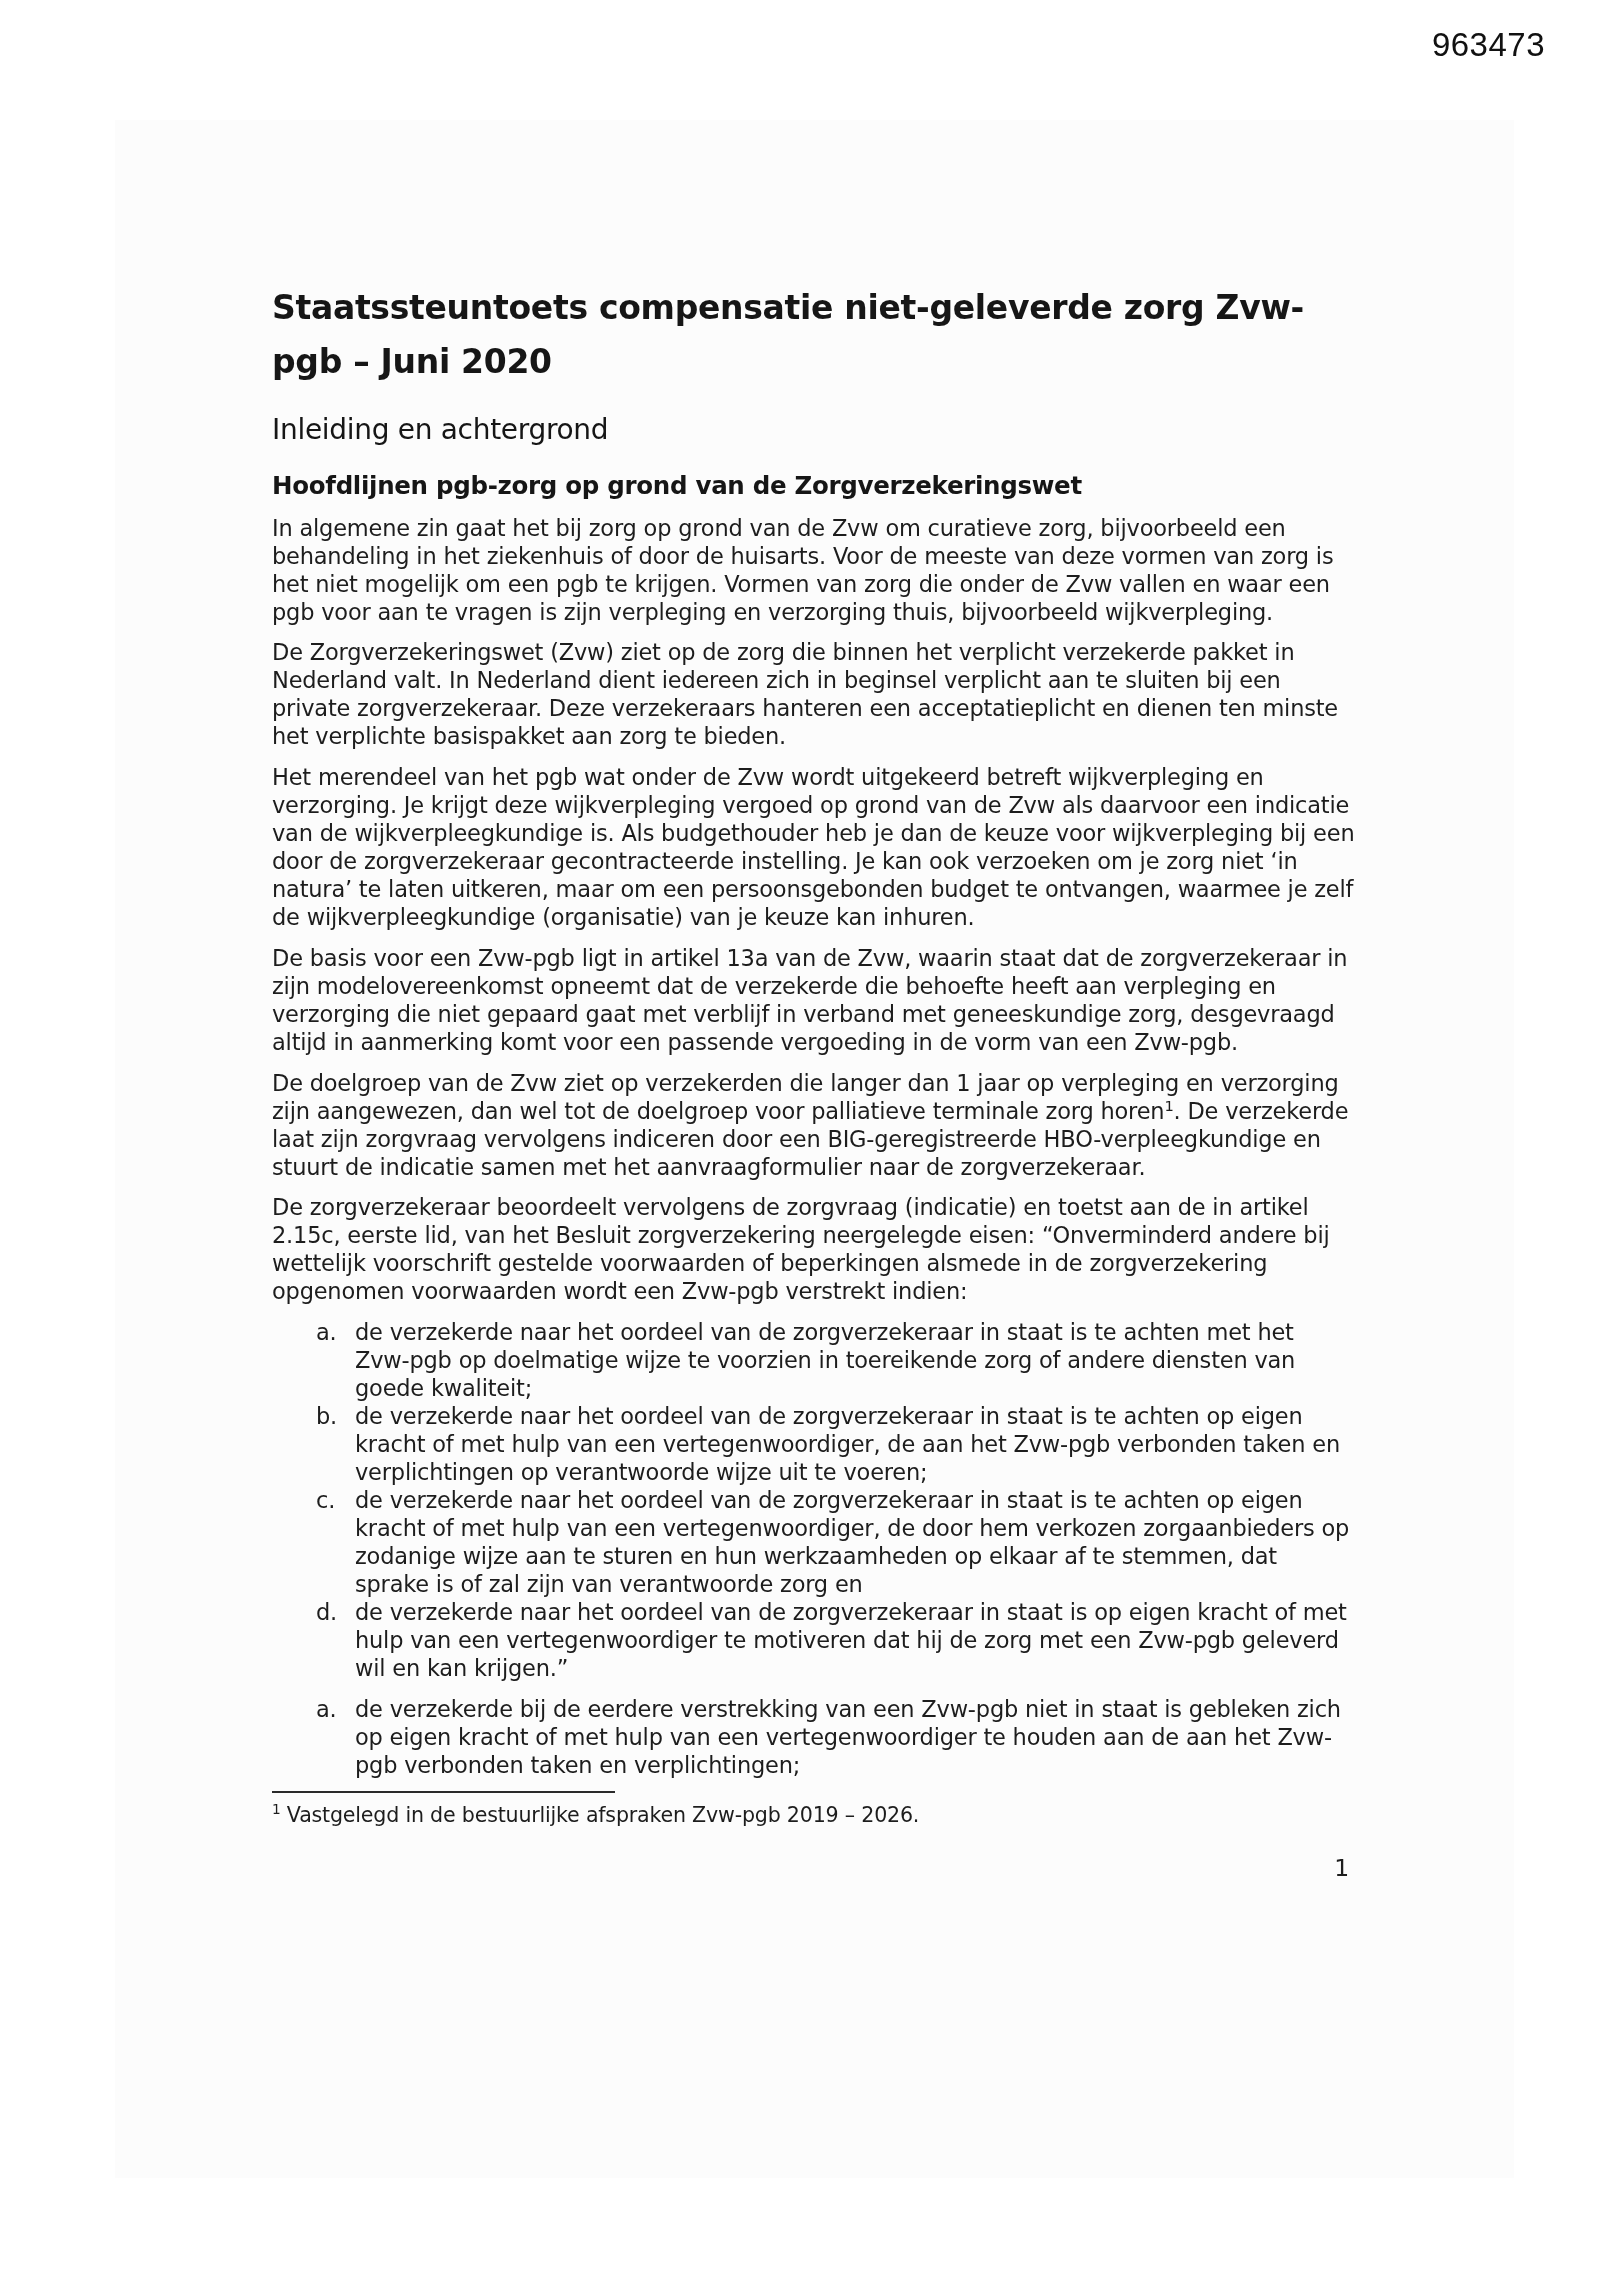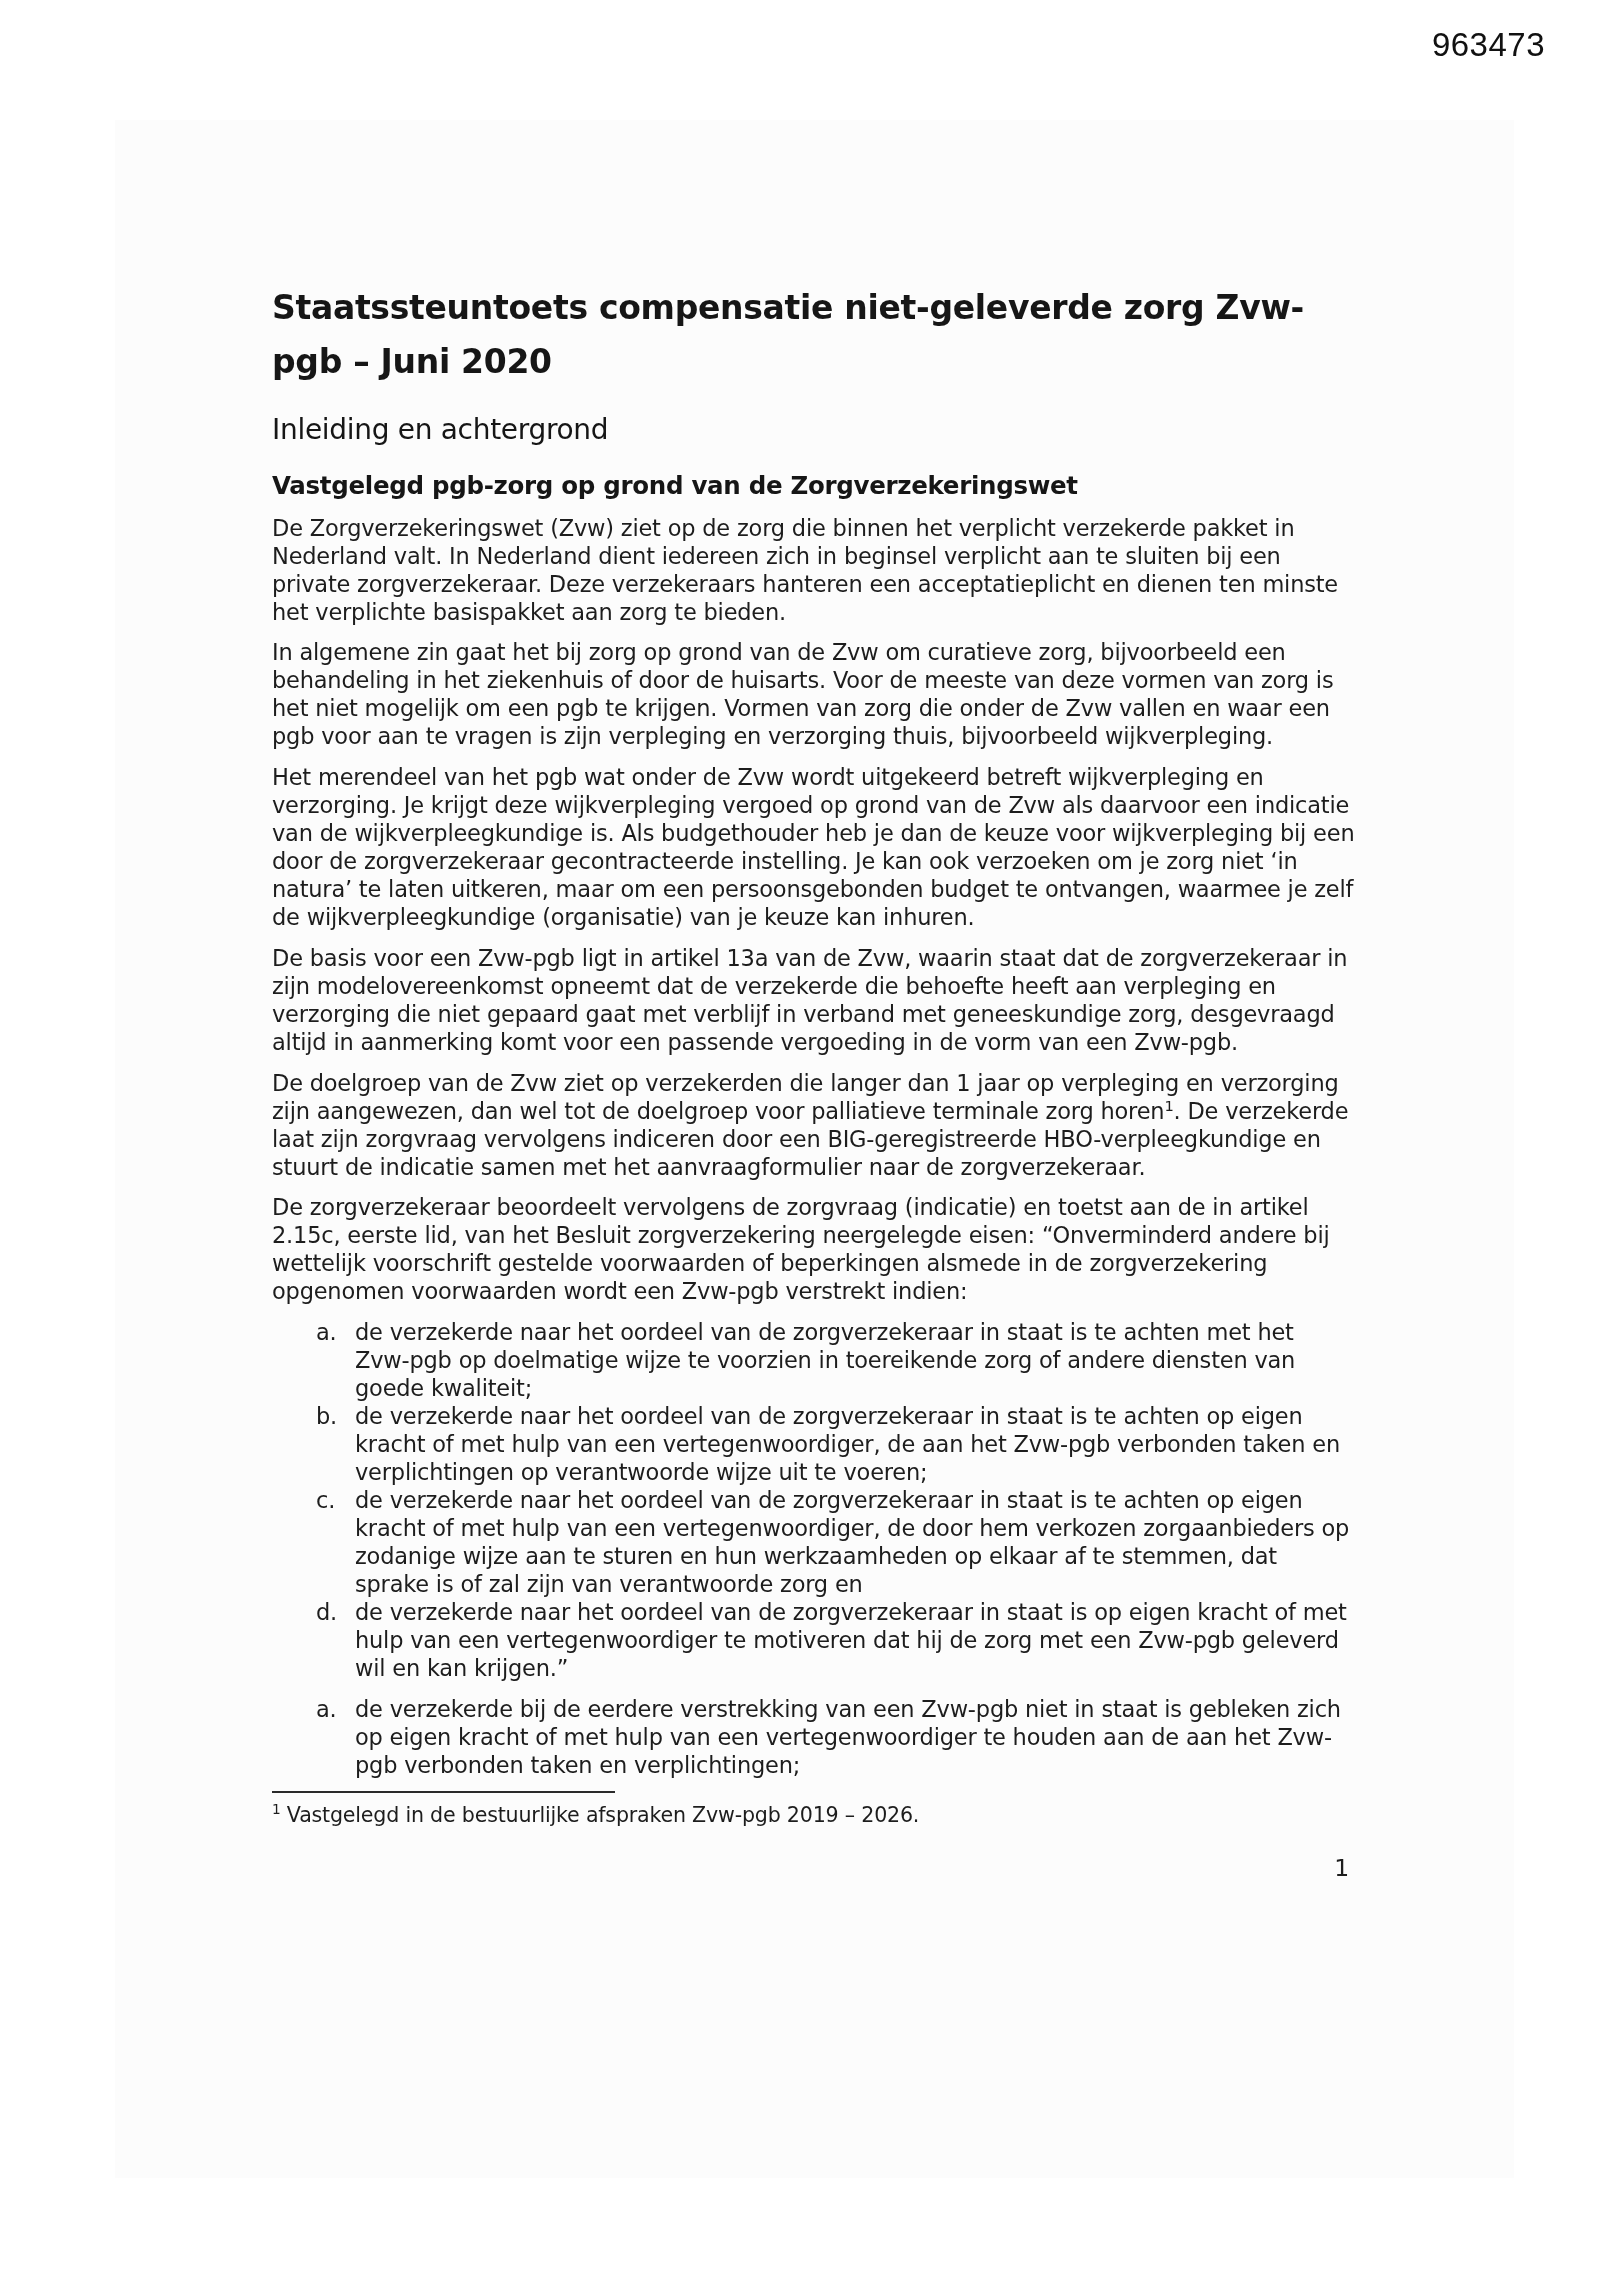--- a/index.html
+++ b/index.html
@@ -111,25 +111,25 @@
 <div class="sheet"></div>
 
 <div class="doc-number">963473</div>
 
 <div class="content">
 
   <h1 class="doc-title">Staatssteuntoets compensatie niet-geleverde zorg Zvw-pgb – Juni 2020</h1>
 
   <h2 class="section">Inleiding en achtergrond</h2>
 
-  <h3 class="subsection">Vastgelegd pgb-zorg op grond van de Zorgverzekeringswet</h3>
+  <h3 class="subsection">Hoofdlijnen pgb-zorg op grond van de Zorgverzekeringswet</h3>
+
+  <p class="body-par">In algemene zin gaat het bij zorg op grond van de Zvw om curatieve zorg, bijvoorbeeld een behandeling in het ziekenhuis of door de huisarts. Voor de meeste van deze vormen van zorg is het niet mogelijk om een pgb te krijgen. Vormen van zorg die onder de Zvw vallen en waar een pgb voor aan te vragen is zijn verpleging en verzorging thuis, bijvoorbeeld wijkverpleging.</p>
 
   <p class="body-par">De Zorgverzekeringswet (Zvw) ziet op de zorg die binnen het verplicht verzekerde pakket in Nederland valt. In Nederland dient iedereen zich in beginsel verplicht aan te sluiten bij een private zorgverzekeraar. Deze verzekeraars hanteren een acceptatieplicht en dienen ten minste het verplichte basispakket aan zorg te bieden.</p>
-
-  <p class="body-par">In algemene zin gaat het bij zorg op grond van de Zvw om curatieve zorg, bijvoorbeeld een behandeling in het ziekenhuis of door de huisarts. Voor de meeste van deze vormen van zorg is het niet mogelijk om een pgb te krijgen. Vormen van zorg die onder de Zvw vallen en waar een pgb voor aan te vragen is zijn verpleging en verzorging thuis, bijvoorbeeld wijkverpleging.</p>
 
   <p class="body-par">Het merendeel van het pgb wat onder de Zvw wordt uitgekeerd betreft wijkverpleging en verzorging. Je krijgt deze wijkverpleging vergoed op grond van de Zvw als daarvoor een indicatie van de wijkverpleegkundige is. Als budgethouder heb je dan de keuze voor wijkverpleging bij een door de zorgverzekeraar gecontracteerde instelling. Je kan ook verzoeken om je zorg niet ‘in natura’ te laten uitkeren, maar om een persoonsgebonden budget te ontvangen, waarmee je zelf de wijkverpleegkundige (organisatie) van je keuze kan inhuren.</p>
 
   <p class="body-par">De basis voor een Zvw-pgb ligt in artikel 13a van de Zvw, waarin staat dat de zorgverzekeraar in zijn modelovereenkomst opneemt dat de verzekerde die behoefte heeft aan verpleging en verzorging die niet gepaard gaat met verblijf in verband met geneeskundige zorg, desgevraagd altijd in aanmerking komt voor een passende vergoeding in de vorm van een Zvw-pgb.</p>
 
   <p class="body-par"><span>De doelgroep van de Zvw ziet op verzekerden die langer dan 1 jaar op verpleging en verzorging zijn aangewezen, dan wel tot de doelgroep voor palliatieve terminale zorg horen</span><sup class="fn-ref">1</sup><span>. De verzekerde laat zijn zorgvraag vervolgens indiceren door een BIG-geregistreerde HBO-verpleegkundige en stuurt de indicatie samen met het aanvraagformulier naar de zorgverzekeraar.</span></p>
 
   <p class="body-par">De zorgverzekeraar beoordeelt vervolgens de zorgvraag (indicatie) en toetst aan de in artikel 2.15c, eerste lid, van het Besluit zorgverzekering neergelegde eisen: “Onverminderd andere bij wettelijk voorschrift gestelde voorwaarden of beperkingen alsmede in de zorgverzekering opgenomen voorwaarden wordt een Zvw-pgb verstrekt indien:</p>
 
   <div class="list">

